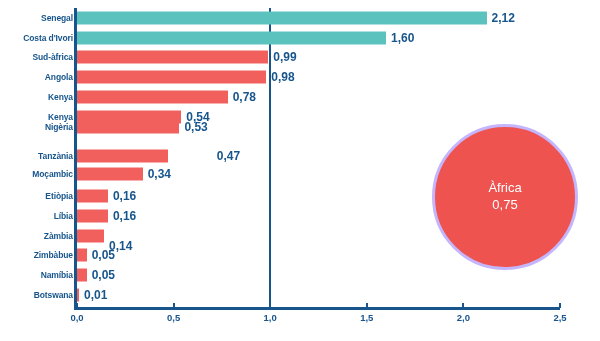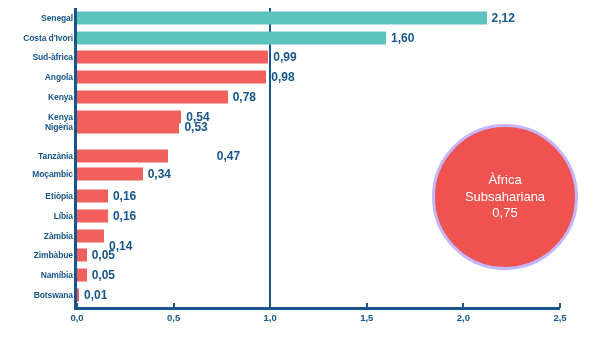--- a/index.html
+++ b/index.html
@@ -232,21 +232,20 @@
       <span class="x-tick" style="left: 77px; text-align: right;">0,0</span>
       <span class="x-tick" style="left: 173.6px;">0,5</span>
       <span class="x-tick" style="left: 270.2px;">1,0</span>
       <span class="x-tick" style="left: 366.8px;">1,5</span>
       <span class="x-tick" style="left: 463.4px;">2,0</span>
       <span class="x-tick" style="left: 560px;">2,5</span>
     </div>
 
   <div class="annotation-bubble">
     <span class="ann-line">Àfrica</span>
-    <span class="ann-line">Subsahariana</span>
     <span class="ann-line">0,75</span>
   </div>
 
 <div class="x-tick-mark" style="left: 77px;"></div>
     <div class="x-tick-mark" style="left: 173.6px;"></div>
     <div class="x-tick-mark" style="left: 270.2px;"></div>
     <div class="x-tick-mark" style="left: 366.8px;"></div>
     <div class="x-tick-mark" style="left: 463.4px;"></div>
     <div class="x-tick-mark" style="left: 560px;"></div>
   </div>

